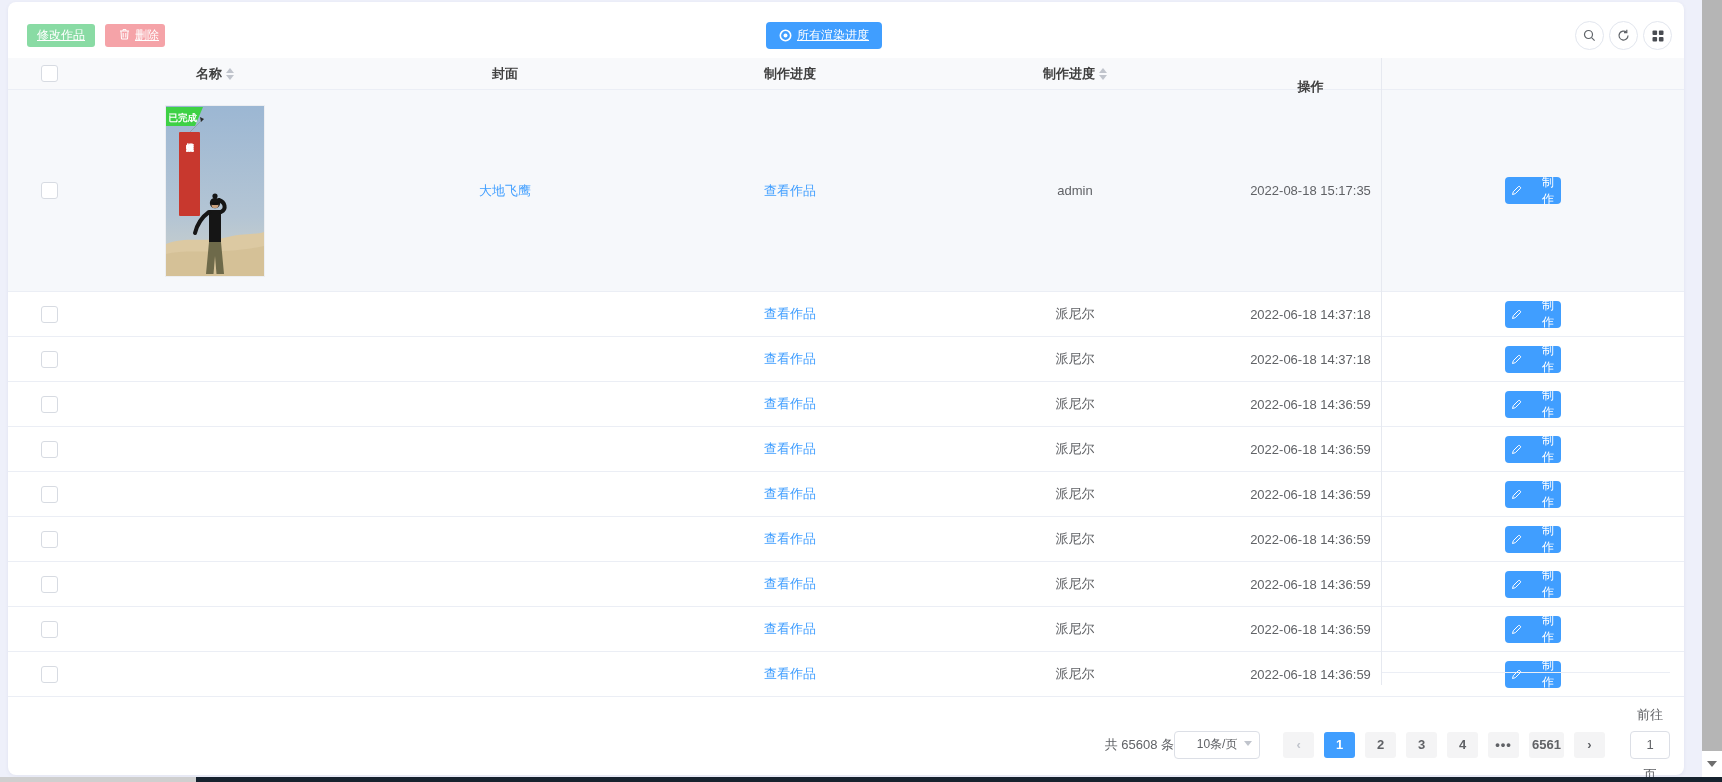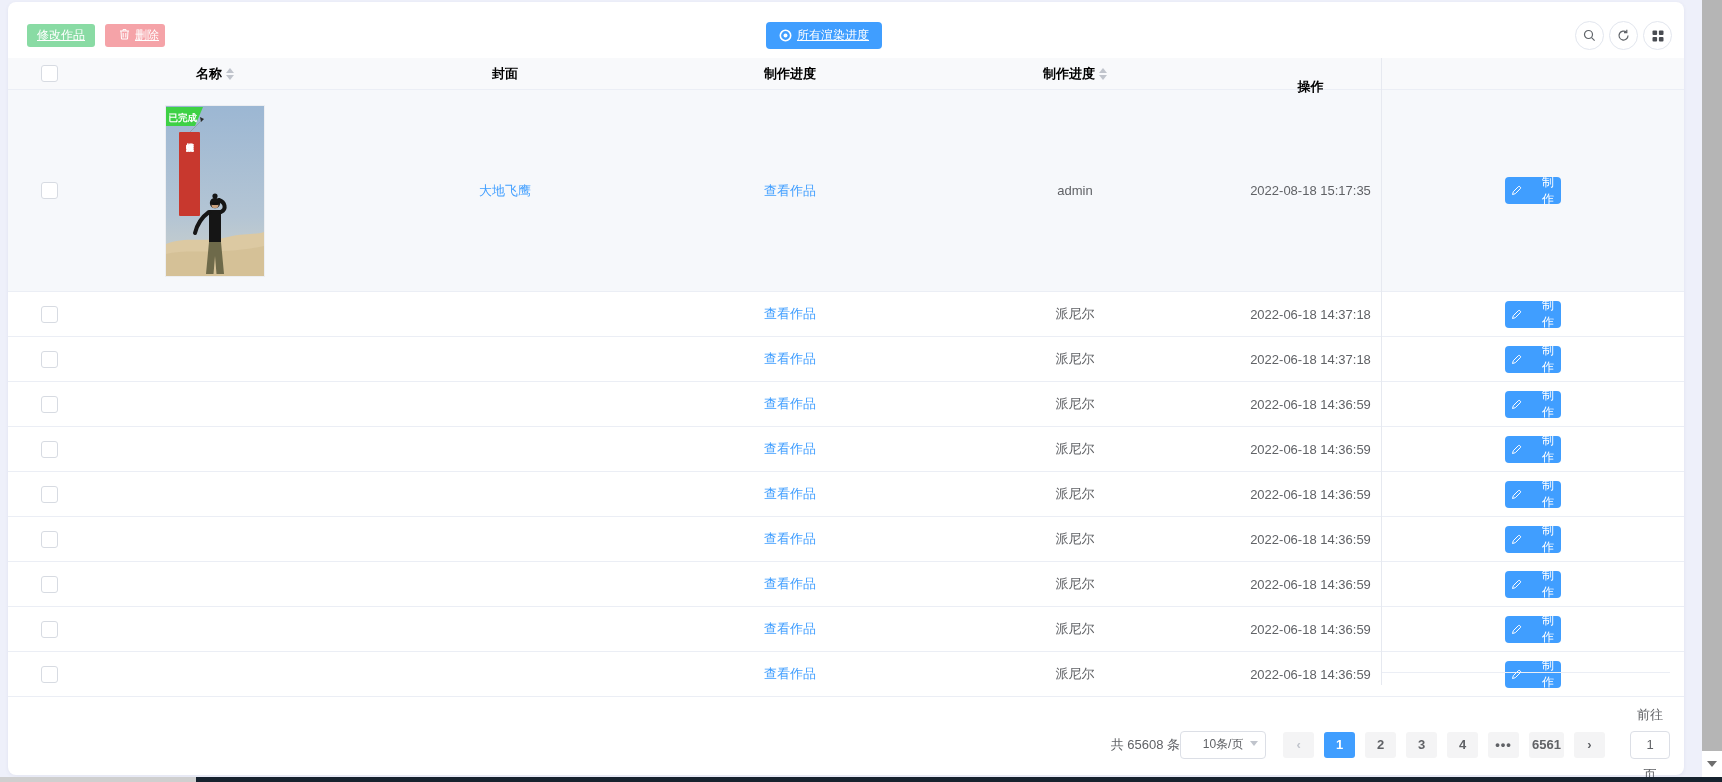--- a/index.html
+++ b/index.html
@@ -10,21 +10,21 @@
   .btn{display:inline-flex;align-items:center;justify-content:center;gap:5px;border:none;border-radius:3px;font-size:12px;color:#fff;cursor:pointer;font-family:inherit;text-decoration:underline;}
   .btn-edit{position:absolute;left:19px;top:22px;width:68px;height:23px;background:#89dba4;}
   .btn-del{position:absolute;left:97px;top:22px;width:60px;height:23px;background:#f5a3a8;justify-content:flex-end;}
   .btn-render{position:absolute;left:758px;top:20px;height:27px;padding:0 13px;background:#409eff;border-radius:4px;}
   .icon-circle{position:absolute;top:19px;width:27px;height:27px;border-radius:50%;border:1px solid #e2e6ee;background:#fff;display:flex;align-items:center;justify-content:center;cursor:pointer;}
   .ic-search{left:1567px;} .ic-refresh{left:1601px;} .ic-grid{left:1635px;}
 
   
   .table{position:absolute;left:0;top:56px;width:1676px;}
   .grid{display:grid;grid-template-columns:82px 250px 330px 240px 330px 141px 1fr;align-items:center;}
-  .thead{height:31px;background:#f8f9fb;border-bottom:1px solid #ebeef5;color:#000000;font-size:13px;font-weight:700;}
+  .thead{height:31px;background:#f8f9fb;border-bottom:1px solid #ebeef5;color:#404040;font-size:13px;font-weight:700;}
   .th{display:flex;align-items:center;justify-content:center;gap:4px;}
   .th-actions{align-self:stretch;display:flex;align-items:flex-end;justify-content:center;padding-bottom:0px;position:relative;top:7px;}
   .caret{display:inline-flex;flex-direction:column;gap:2px;}
   .caret i{width:0;height:0;border-left:4px solid transparent;border-right:4px solid transparent;}
   .caret .up{border-bottom:5px solid #c0c4cc;}
   .caret .down{border-top:5px solid #c0c4cc;}
   .trow{height:44px;border-bottom:1px solid #ebeef5;background:#fff;font-size:13px;color:#606266;}
   .trow.tall{height:201px;background:#f6f8fb;}
   .cell{display:flex;align-items:center;justify-content:center;height:100%;}
   .checkbox{width:15px;height:15px;border:1px solid #d7dbe2;border-radius:3px;background:#fff;cursor:pointer;}
@@ -32,21 +32,21 @@
   .make-btn{display:inline-flex;align-items:center;justify-content:center;gap:20px;width:56px;height:27px;background:#409eff;color:#fff;font-size:12px;border:none;border-radius:4px;cursor:pointer;font-family:inherit;}
   .vdivider{position:absolute;left:1373px;top:0;height:627px;width:0;border-left:1px solid #e6e9f0;}
   .fixed-bottom-line{position:absolute;left:1374px;top:614px;width:288px;height:0;border-top:1px solid #ebeef5;z-index:3;}
 
   
   .cover-wrap{width:98px;height:170px;position:relative;box-shadow:0 0 0 1px rgba(0,0,0,.04);}
 
   
   .pager{position:absolute;left:0;top:729px;width:1662px;height:27px;display:flex;align-items:center;justify-content:flex-end;font-size:13px;color:#606266;}
   .pg-total{}
-  .pg-select{position:relative;width:84px;height:26px;border:1px solid #dcdfe6;border-radius:4px;background:#fff;display:flex;align-items:center;justify-content:center;font-size:12px;color:#606266;cursor:pointer;margin-right:12px;}
+  .pg-select{position:relative;width:84px;height:26px;border:1px solid #dcdfe6;border-radius:4px;background:#fff;display:flex;align-items:center;justify-content:center;font-size:12px;color:#606266;cursor:pointer;margin-right:18px;}
   .pg-select .chev{position:absolute;right:7px;top:9px;width:0;height:0;border-left:4px solid transparent;border-right:4px solid transparent;border-top:5px solid #c0c4cc;}
   .pg-item{min-width:25px;height:26px;line-height:26px;text-align:center;border-radius:3px;background:#f4f4f5;color:#606266;font-weight:700;margin:0 5px;cursor:pointer;padding:0 3px;}
   .pg-item.active{background:#409eff;color:#fff;cursor:default;}
   .pg-item.disabled{color:#c0c4cc;cursor:default;}
   .pg-dots{letter-spacing:1px;font-weight:700;}
   .pg-goto{margin-left:20px;display:flex;align-items:center;gap:7px;flex-direction:column;}
   .pg-input{width:34px;height:24px;border:1px solid #dcdfe6;border-radius:4px;text-align:center;font-size:13px;color:#606266;font-family:inherit;}
 
   
   .scrollbar-strip{position:absolute;right:0;top:0;width:20px;height:782px;background:#b5b5b5;z-index:4;}

